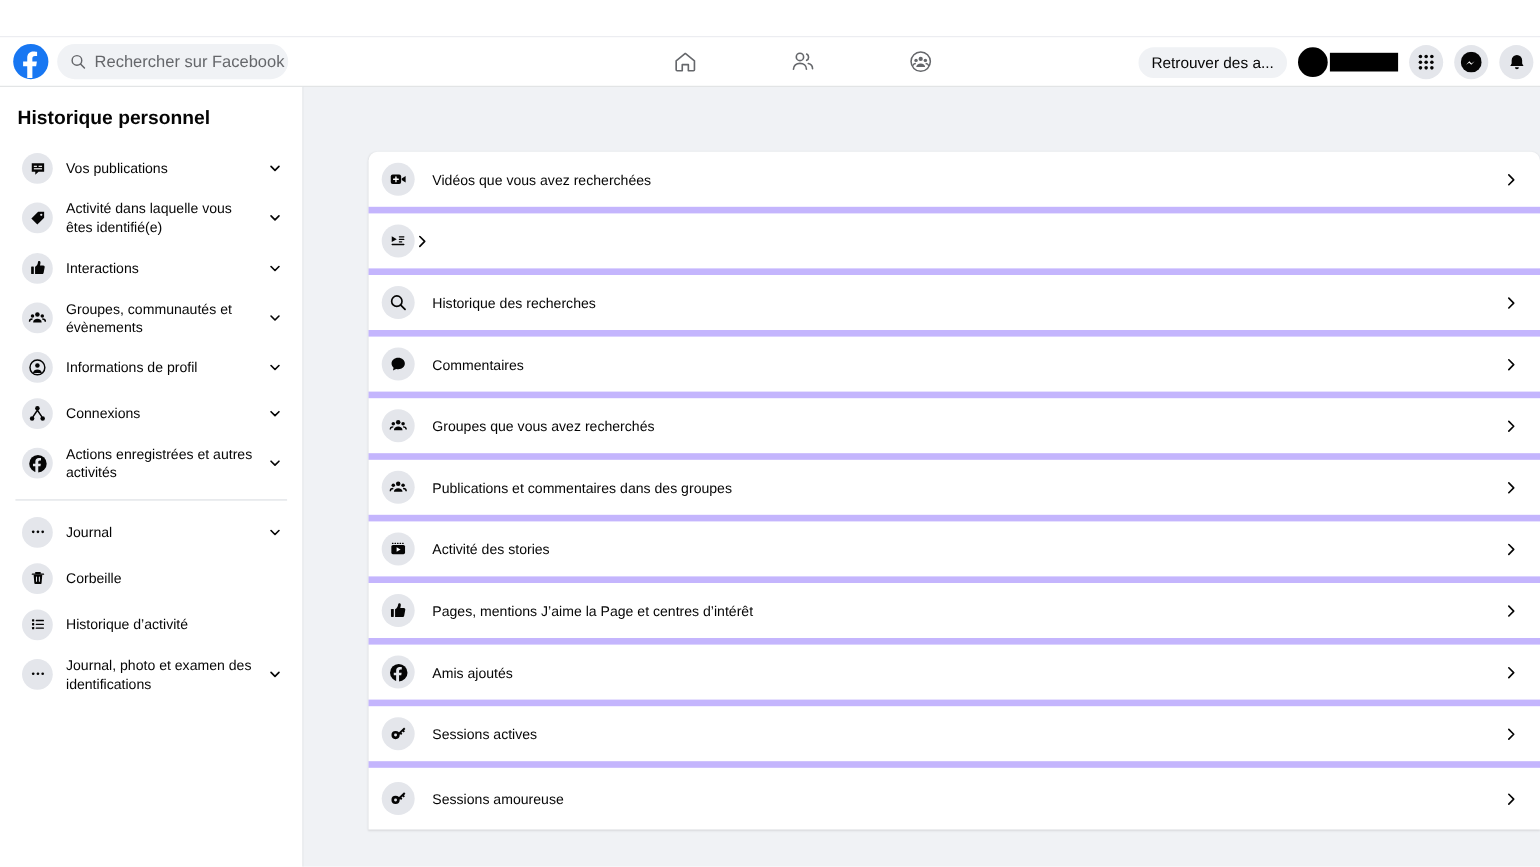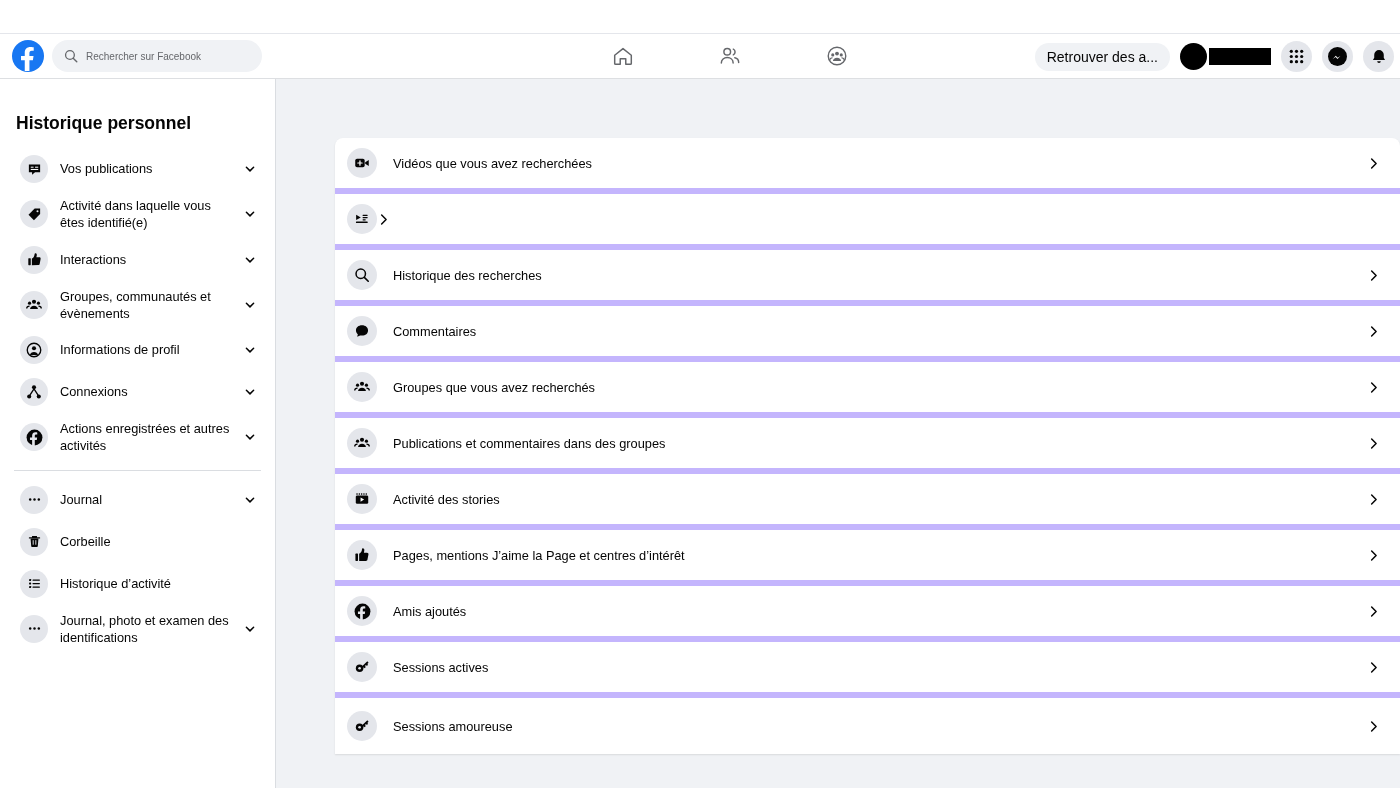--- a/index.html
+++ b/index.html
@@ -25,21 +25,21 @@
     display:flex; align-items:center;
   }
   .topbar-left { display:flex; align-items:center; gap:8px; padding-left:12px; width:290px; }
   .fb-logo { width:32px; height:32px; border-radius:50%; background:#1877f2;
              display:flex; align-items:center; justify-content:center; flex:0 0 auto; }
   .search-pill {
     display:flex; align-items:center; gap:8px;
     height:32px; width:210px; border-radius:18px; background:#f0f2f5;
     padding:0 12px; cursor:text;
   }
-  .search-pill .ph { font-size:10px; color:#65676b; white-space:nowrap; }
+  .search-pill .ph { font-size:15px; color:#65676b; white-space:nowrap; }
 
   .topbar-center {
     position:absolute; left:560px; width:340px; height:45px;
     display:flex; align-items:center; justify-content:space-between; padding:0 40px;
   }
   .nav-icon { width:46px; height:34px; display:flex; align-items:center; justify-content:center;
               border-radius:8px; cursor:pointer; }
 
   .topbar-right {
     position:absolute; right:0; top:0; height:45px;
@@ -57,21 +57,21 @@
     width:31px; height:31px; border-radius:50%; background:#e4e6eb;
     display:flex; align-items:center; justify-content:center; cursor:pointer; flex:0 0 auto;
   }
 
   
   .sidebar {
     position:absolute; top:79px; left:0; width:276px; height:709px;
     background:#ffffff; border-right:1px solid #dadde1; padding-top:10px;
     overflow:hidden;
   }
-  .sidebar-title { font-size:17.5px; font-weight:bold; color:#050505; padding:8px 16px 14px 16px;margin-top:16px; }
+  .sidebar-title { font-size:17.5px; font-weight:bold; color:#050505; padding:8px 16px 14px 16px; }
   .side-item {
     display:flex; align-items:center; gap:12px;
     padding:7px 12px 7px 14px; margin:0 6px; border-radius:8px; cursor:pointer; min-height:40px;
   }
   .side-ico {
     width:28px; height:28px; border-radius:50%; background:#e4e6eb;
     display:flex; align-items:center; justify-content:center; flex:0 0 auto;
   }
   .side-label { font-size:12.8px; color:#050505; line-height:1.35; flex:1 1 auto; }
   .chev-down { flex:0 0 auto; width:14px; display:flex; align-items:center; justify-content:center; }

